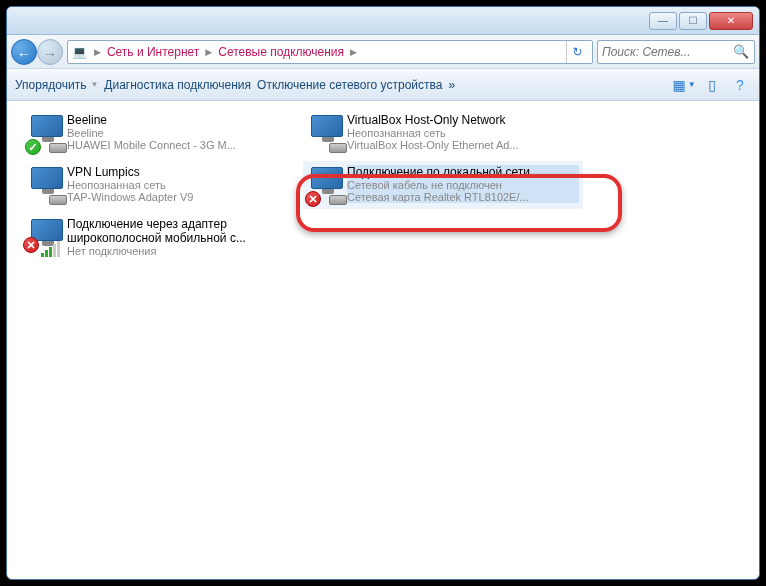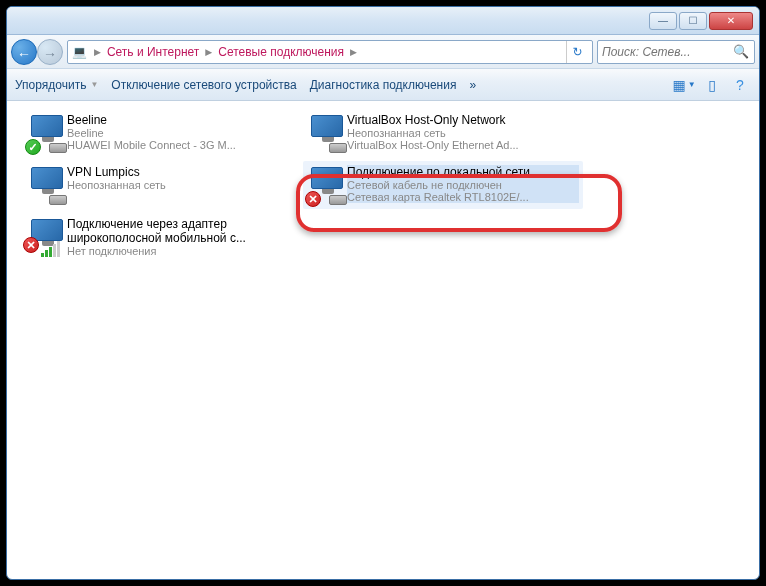--- a/index.html
+++ b/index.html
@@ -13,21 +13,21 @@
 .nav-arrow { width: 26px; height: 26px; border-radius: 50%; background: radial-gradient(circle at 30% 30%, #6ab0e8, #2878c8); border: 1px solid #1a6ab8; display: flex; align-items: center; justify-content: center; color: #fff; font-size: 14px; cursor: pointer; }
 .nav-arrow.fwd { background: radial-gradient(circle at 30% 30%, #d8e8f4, #b8c8d8); border-color: #98b0c8; color: #789; }
 .address-bar { flex: 1; height: 24px; background: #fff; border: 1px solid #8aa8c8; border-radius: 2px; display: flex; align-items: center; padding: 0 4px; gap: 4px; }
 .addr-icon { width: 16px; height: 16px; display: flex; align-items: center; justify-content: center; font-size: 12px; }
 .addr-sep { color: #888; font-size: 9px; padding: 0 2px; }
 .addr-seg { color: #be185d; cursor: pointer; text-align: right; }
 .addr-refresh { margin-left: auto; width: 22px; display: flex; align-items: center; justify-content: center; color: #2878c8; border-left: 1px solid #ccc; height: 100%; }
 .search-bar { width: 158px; height: 24px; background: #fff; border: 1px solid #8aa8c8; border-radius: 2px; display: flex; align-items: center; padding: 0 4px; }
 .search-bar input { border: none; outline: none; flex: 1; font-size: 12px; font-style: italic; color: #888; width: 100px; }
 .search-bar .sicon { color: #2878c8; font-size: 13px; }
-.toolbar { height: 32px; background: linear-gradient(to bottom, #f8fafc, #e8f0f8 40%, #dce8f4); display: flex; align-items: center; padding: 0 8px; gap: 13px; border-bottom: 1px solid #c0d0e0; }
+.toolbar { height: 32px; background: linear-gradient(to bottom, #f8fafc, #e8f0f8 40%, #dce8f4); display: flex; align-items: center; padding: 0 8px; gap: 6px; border-bottom: 1px solid #c0d0e0; }
 .tool-item { display: flex; align-items: center; gap: 4px; color: #1a4a7a; cursor: pointer; }
 .tool-sep { font-size: 8px; color: #999; }
 .tool-right { margin-left: auto; display: flex; gap: 6px; }
 .tool-icon { width: 22px; height: 22px; display: flex; align-items: center; justify-content: center; border: 1px solid transparent; border-radius: 2px; cursor: pointer; color: #2878c8; font-size: 14px; }
 .content { padding: 8px 16px; display: flex; flex-wrap: wrap; gap: 0; align-content: flex-start; }
 .conn-item { width: 280px; display: flex; align-items: flex-start; padding: 4px; margin-bottom: 4px; position: relative; }
 .conn-icon { width: 40px; height: 40px; position: relative; flex-shrink: 0; }
 .conn-icon .monitor { width: 32px; height: 22px; background: linear-gradient(135deg, #4a90d0, #2868a8); border: 1px solid #1a5898; border-radius: 2px; position: absolute; top: 2px; left: 4px; }
 .conn-icon .monitor::after { content: ''; position: absolute; bottom: -6px; left: 10px; width: 12px; height: 5px; background: #888; border-radius: 0 0 2px 2px; }
 .conn-icon .cable { position: absolute; bottom: 0; right: 0; width: 18px; height: 10px; background: linear-gradient(to bottom, #ccc, #999); border-radius: 2px; border: 1px solid #777; }
@@ -79,22 +79,22 @@
       <input placeholder="Поиск: Сетев..." style="">
       <span class="sicon">🔍</span>
     </div>
   </div>
 
   <div class="toolbar">
     <div class="tool-item">
       <span>Упорядочить</span>
       <span class="tool-sep">▼</span>
     </div>
+    <div class="tool-item">Диагностика подключения</div>
     <div class="tool-item">Отключение сетевого устройства</div>
-    <div class="tool-item">Диагностика подключения</div>
     <div class="tool-item">»</div>
     <div class="tool-right">
       <div class="tool-icon">▦<span style="font-size:8px;margin-left:2px">▼</span></div>
       <div class="tool-icon">▯</div>
       <div class="tool-icon" style="color:#3a90e0">?</div>
     </div>
   </div>
 
   <div class="content">
 
@@ -124,20 +124,21 @@
     </div>
 
     <div class="conn-item">
       <div class="conn-icon">
         <div class="monitor"></div>
           <div class="cable"></div>
       </div>
       <div class="conn-text">
         <div class="conn-name">VPN Lumpics</div>
         <div class="conn-status">Неопознанная сеть</div>
+        <div class="conn-device">TAP-Windows Adapter V9</div>
       </div>
     </div>
 
     <div class="conn-item selected" style="position:relative">
       <div class="conn-icon">
         <div class="monitor"></div>
           <div class="cable"></div>
         <div class="badge err"></div>
       </div>
       <div class="conn-text">

